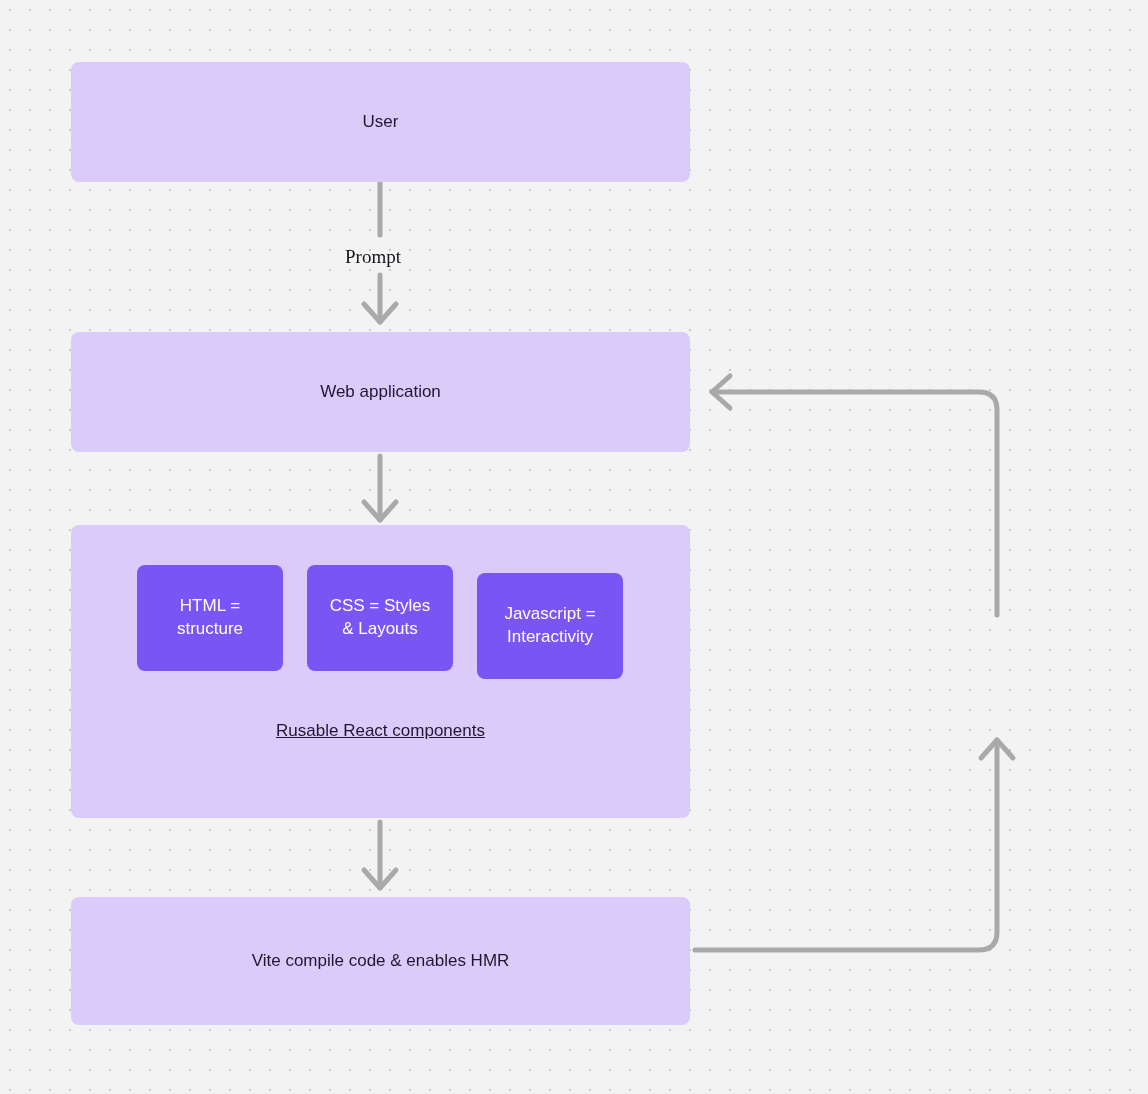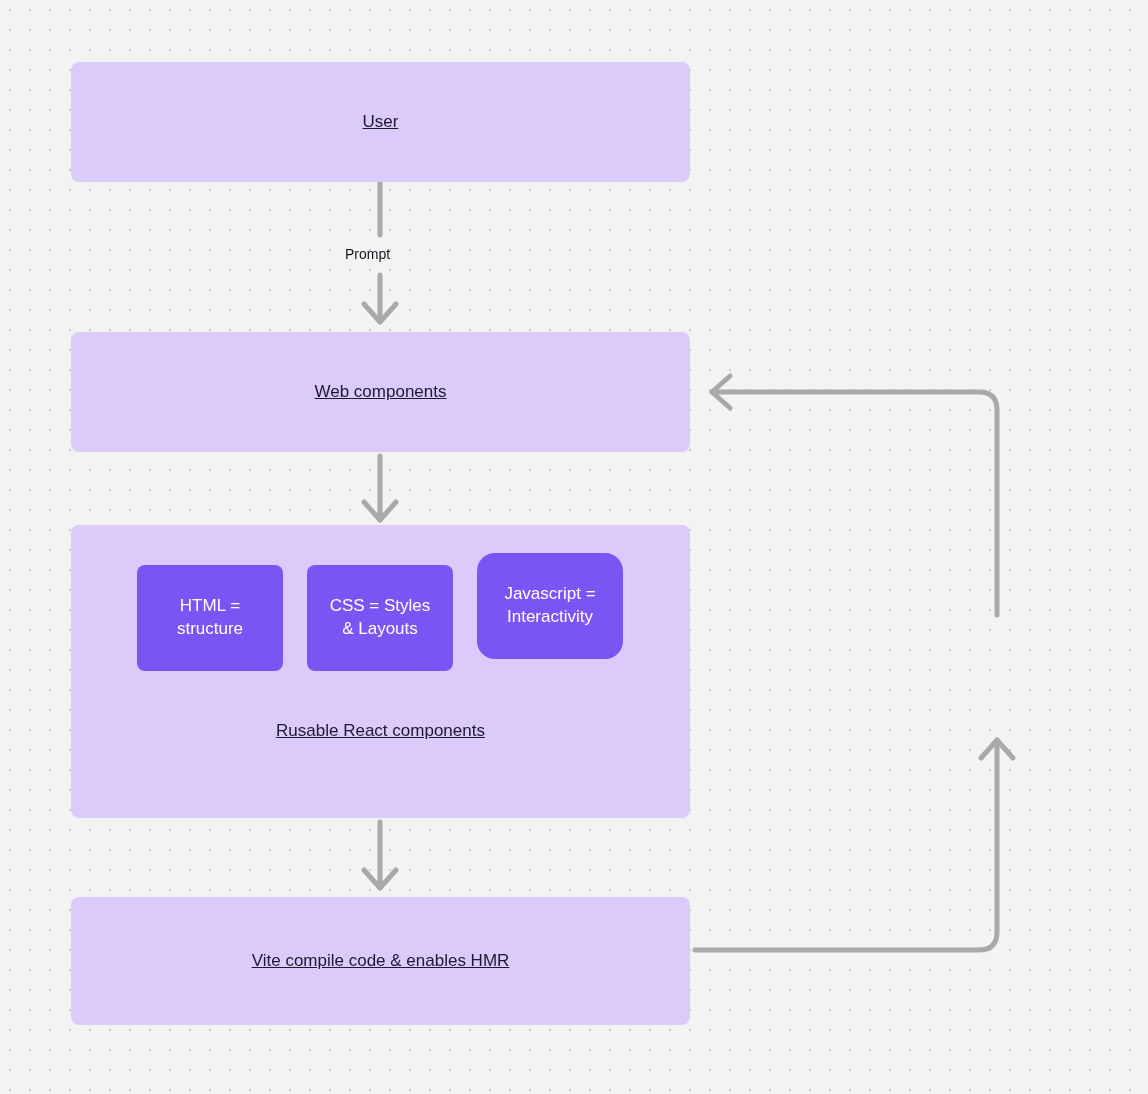--- a/index.html
+++ b/index.html
@@ -26,21 +26,20 @@
     align-items: center;
     justify-content: center;
     text-align: center;
     color: #1f1833;
     font-size: 17px;
     line-height: 1.35;
     background: #dbcbfa;
   }
   .node-outer {
     background: #dbcbfa;
-    text-decoration: underline;
   }
   .node-inner {
     background: #7b55f3;
     color: #ffffff;
     font-size: 17px;
     border-radius: 8px;
   }
   .group-box {
     position: absolute;
     box-sizing: border-box;
@@ -50,24 +49,24 @@
   .group-label {
     position: absolute;
     width: 100%;
     text-align: center;
     color: #1f1833;
     font-size: 17px;
     font-family: "Liberation Sans", sans-serif;
   }
   .edge-label {
     position: absolute;
-    font-size: 14px;
+    font-size: 19px;
     color: #18141f;
     background: transparent;
-    font-family: Liberation Sans, sans-serif;
+    font-family: Liberation Serif, serif;
     white-space: nowrap;
   }
   svg.edges {
     position: absolute;
     left: 0;
     top: 0;
     width: 1148px;
     height: 1094px;
     pointer-events: none;
   }
@@ -113,33 +112,33 @@
 
   <div class="node node-outer" style="left:71px; top:62px; width:619px; height:120px;">
     <span>User</span>
   </div>
 
   <div class="edge-label" style="left:345px; top:246px;">
     <span>Prompt</span>
   </div>
 
   <div class="node node-outer" style="left:71px; top:332px; width:619px; height:120px;">
-    <span>Web components</span>
+    <span>Web application</span>
   </div>
 
   <div class="group-box" style="left:71px; top:525px; width:619px; height:293px;">
     <div class="node node-inner" style="left:66px; top:40px; width:146px; height:106px; position:absolute; flex-direction:column;">
       <span>HTML =</span>
       <span>structure</span>
     </div>
     <div class="node node-inner" style="left:236px; top:40px; width:146px; height:106px; position:absolute; flex-direction:column;text-align:center;">
       <span>CSS = Styles</span>
       <span>&amp; Layouts</span>
     </div>
-    <div class="node node-inner" style="left:406px; top:28px; width:146px; height:106px; position:absolute; flex-direction:column;border-radius:18px;">
+    <div class="node node-inner" style="left:406px; top:48px; width:146px; height:106px; position:absolute; flex-direction:column;">
       <span>Javascript =</span>
       <span>Interactivity</span>
     </div>
     <div class="group-label" style="top:196px; left:0;text-decoration:underline;">
       <span>Rusable React components</span>
     </div>
   </div>
 
   <div class="node node-outer" style="left:71px; top:897px; width:619px; height:128px;">
     <span>Vite compile code &amp; enables HMR</span>

